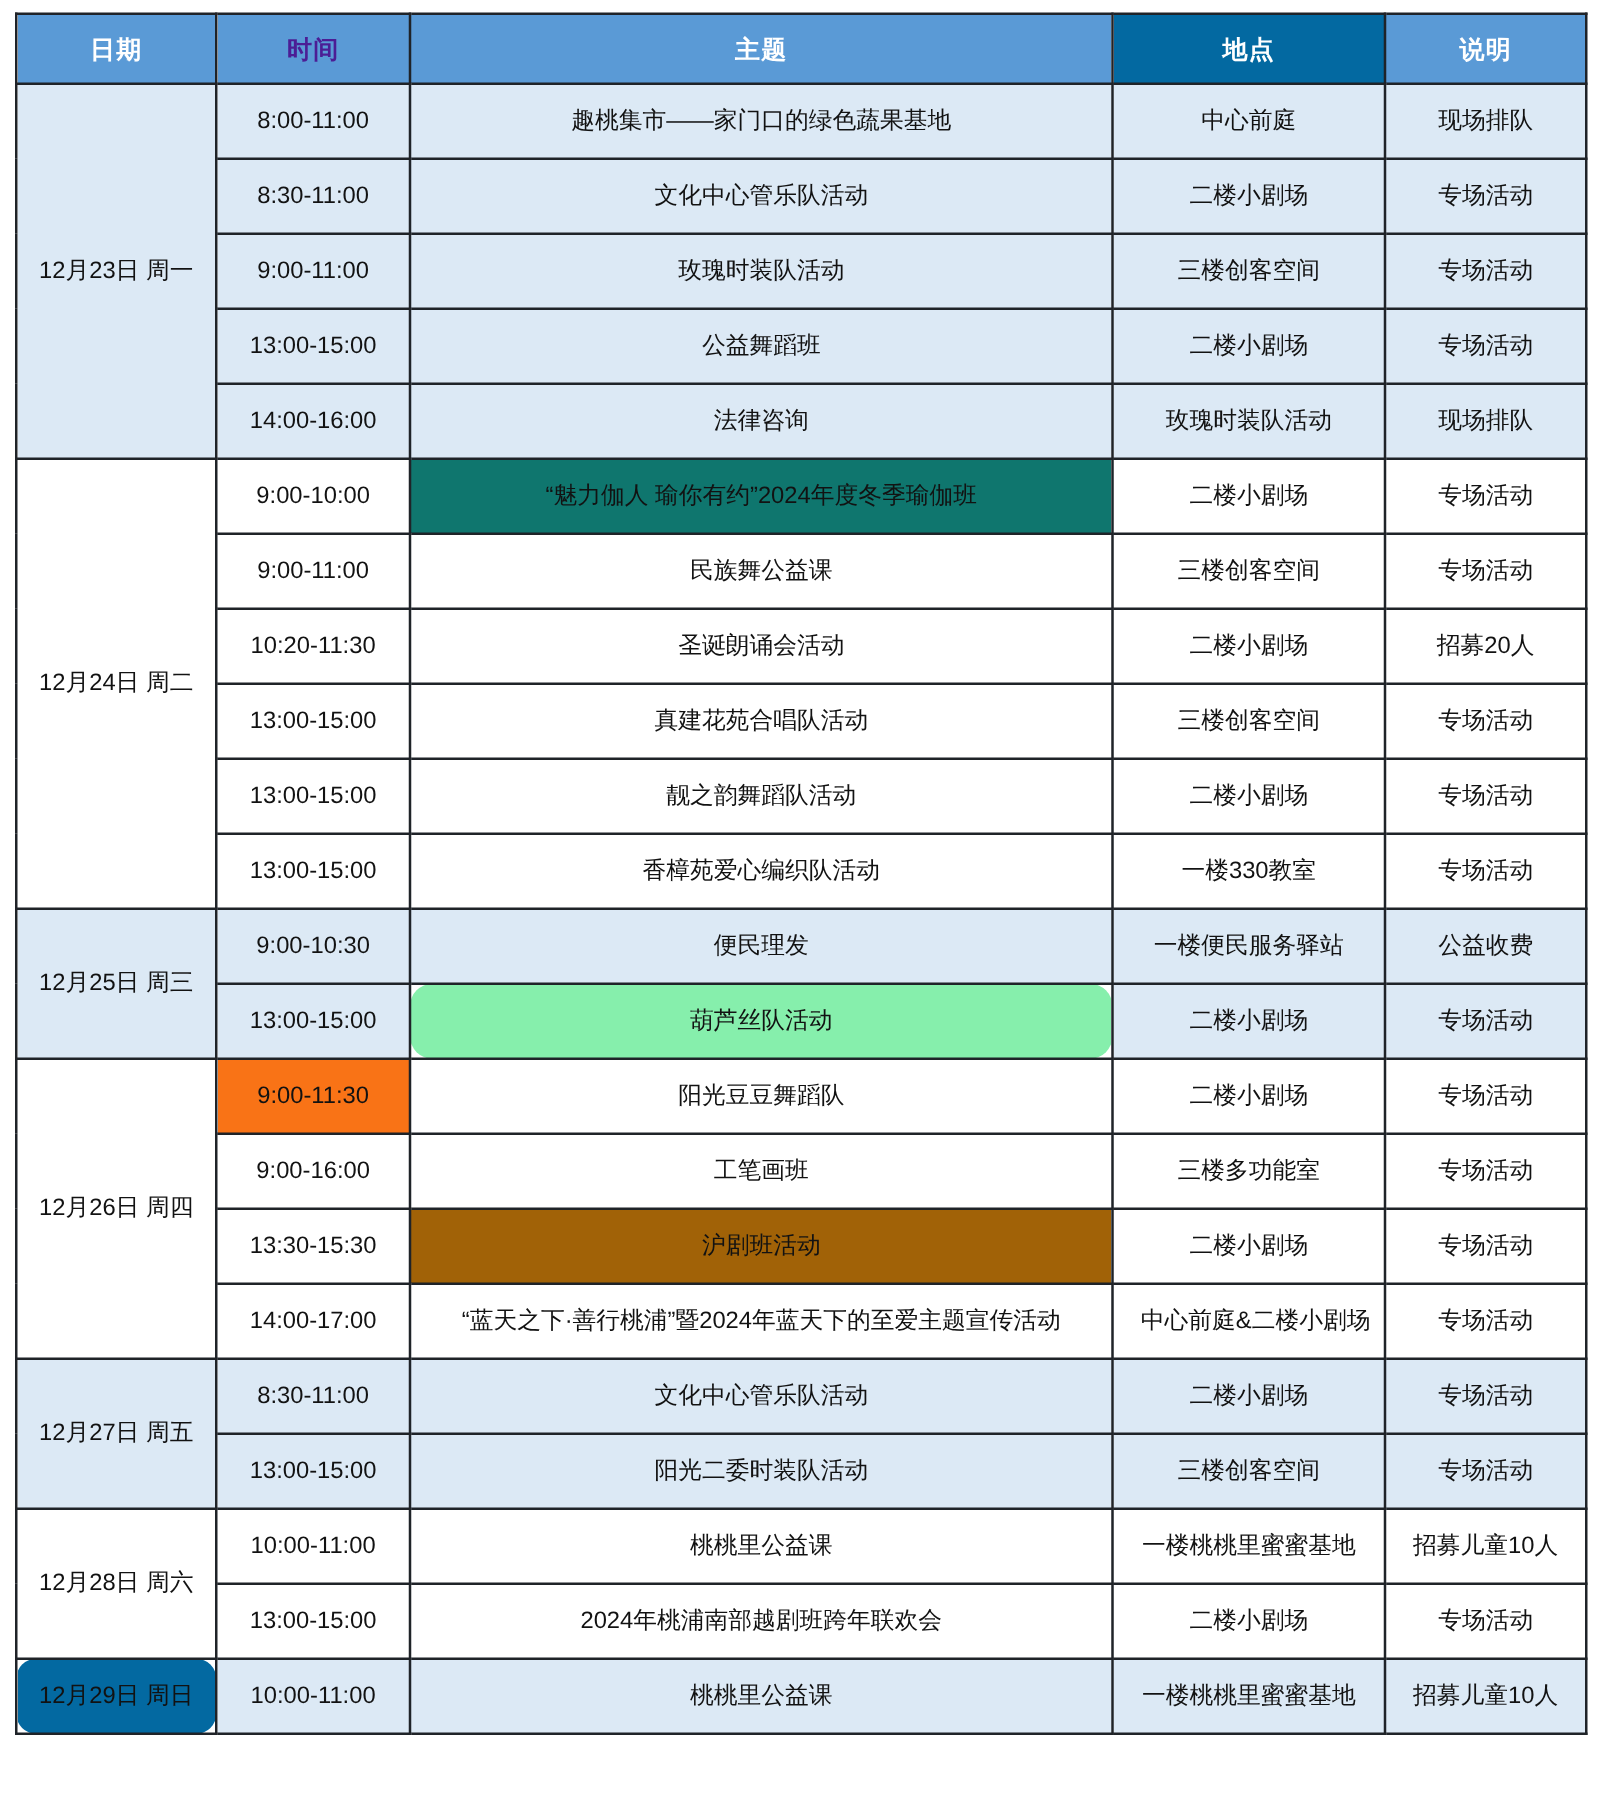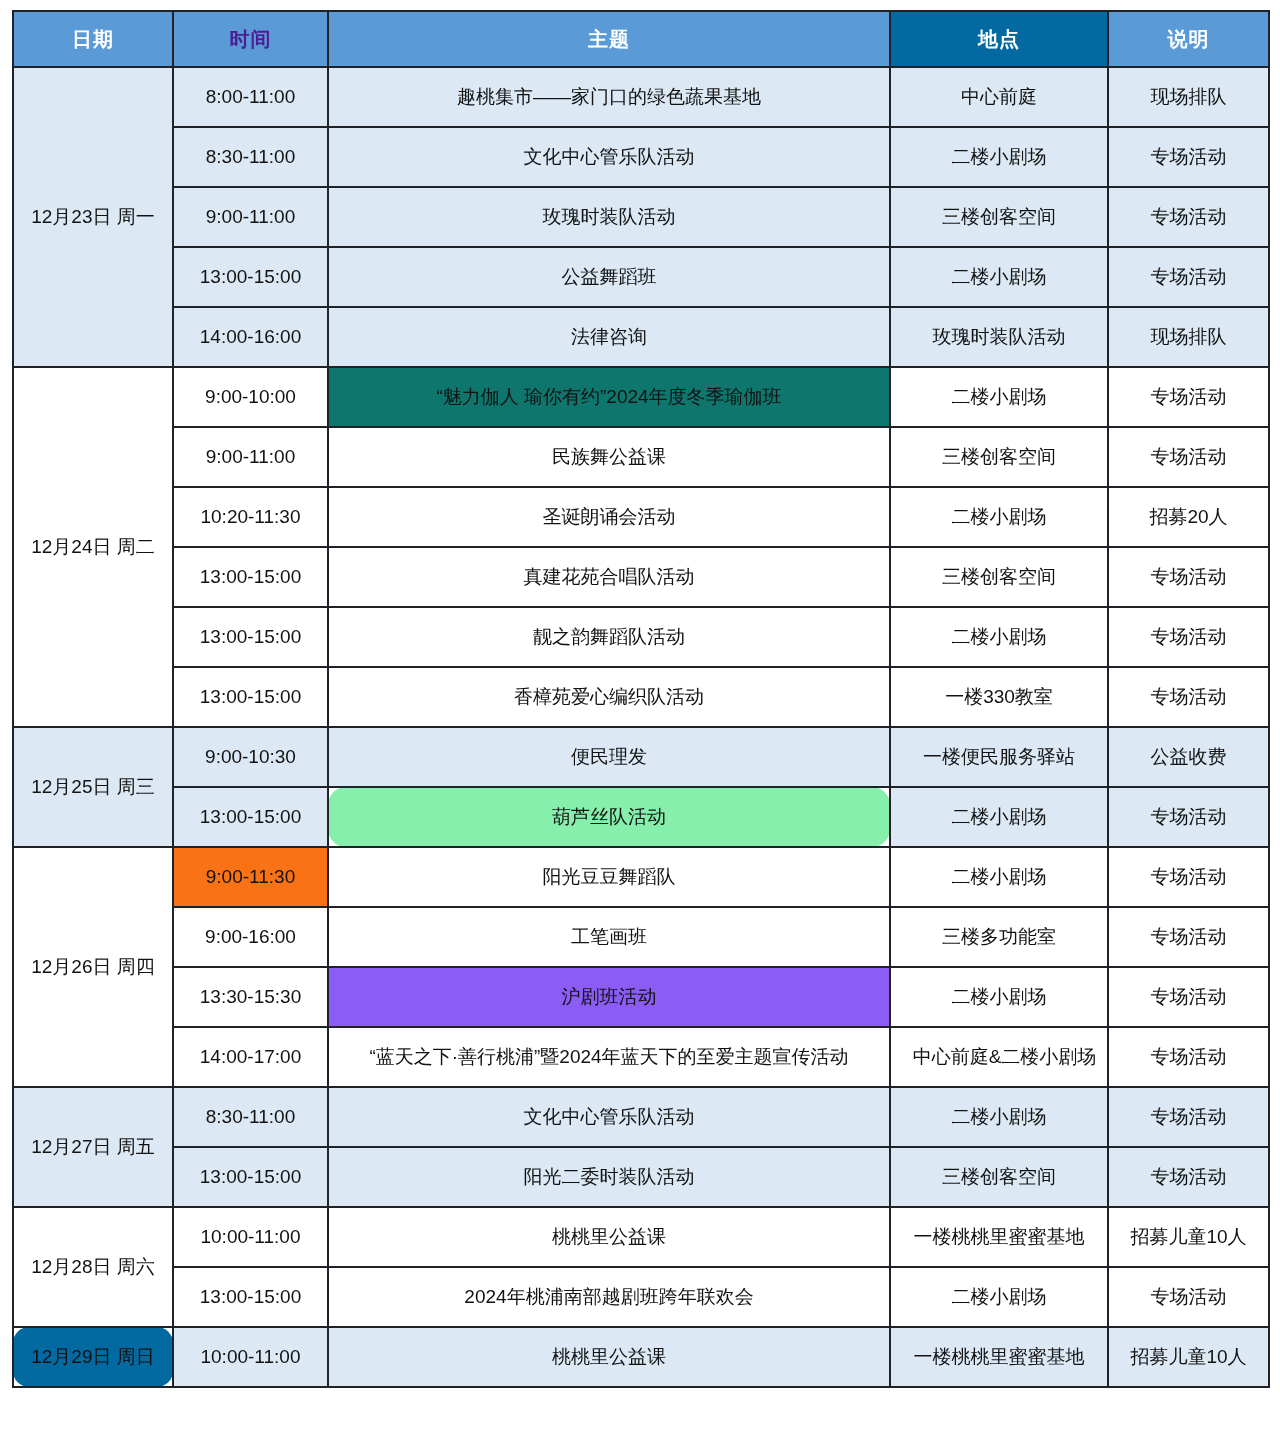--- a/index.html
+++ b/index.html
@@ -161,21 +161,21 @@
           <td class="note-cell" style="background: rgb(255, 255, 255);">专场活动</td>
         </tr>
         <tr>
           <td class="time-cell" style="background: rgb(255, 255, 255);">9:00-16:00</td>
           <td class="topic-cell" style="background: rgb(255, 255, 255);">工笔画班</td>
           <td class="location-cell" style="background: rgb(255, 255, 255);">三楼多功能室</td>
           <td class="note-cell" style="background: rgb(255, 255, 255);">专场活动</td>
         </tr>
         <tr>
           <td class="time-cell" style="background: rgb(255, 255, 255);">13:30-15:30</td>
-          <td class="topic-cell" style="background: #8b5cf6;">沪剧班活动</td>
+          <td class="topic-cell" style="background: #a16207;">沪剧班活动</td>
           <td class="location-cell" style="background: rgb(255, 255, 255);">二楼小剧场</td>
           <td class="note-cell" style="background: rgb(255, 255, 255);">专场活动</td>
         </tr>
         <tr>
           <td class="time-cell" style="background: rgb(255, 255, 255);">14:00-17:00</td>
           <td class="topic-cell" style="background: rgb(255, 255, 255);">“蓝天之下·善行桃浦”暨2024年蓝天下的至爱主题宣传活动</td>
           <td class="location-cell" style="background: rgb(255, 255, 255); padding-left: 15px;">中心前庭&amp;二楼小剧场</td>
           <td class="note-cell" style="background: rgb(255, 255, 255);">专场活动</td>
         </tr>
         <tr>

